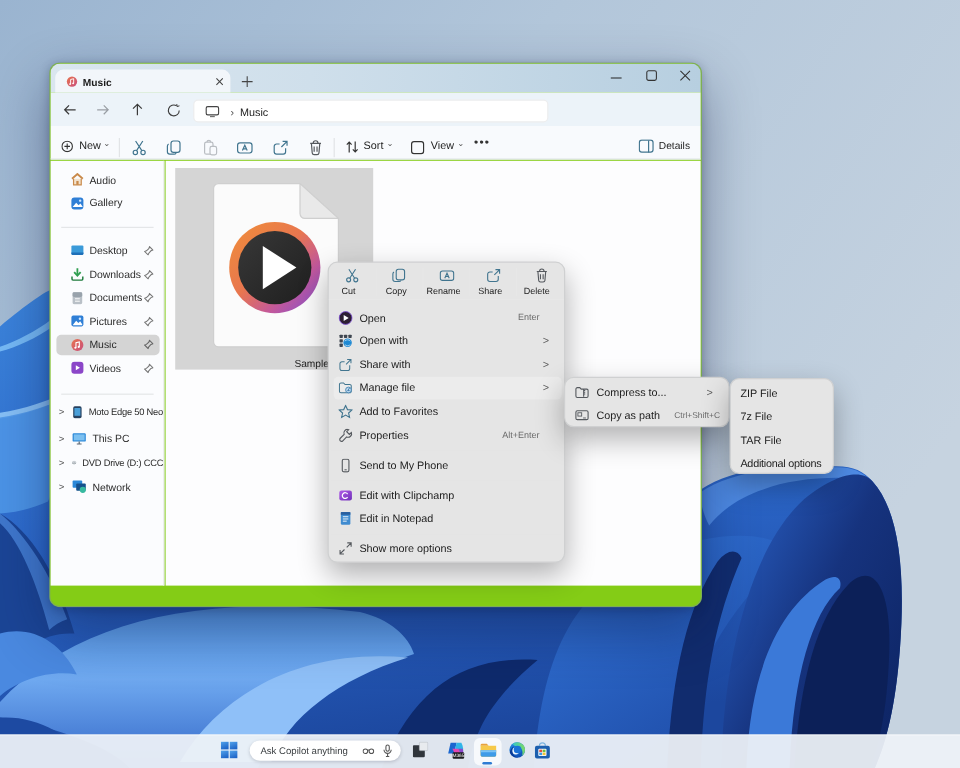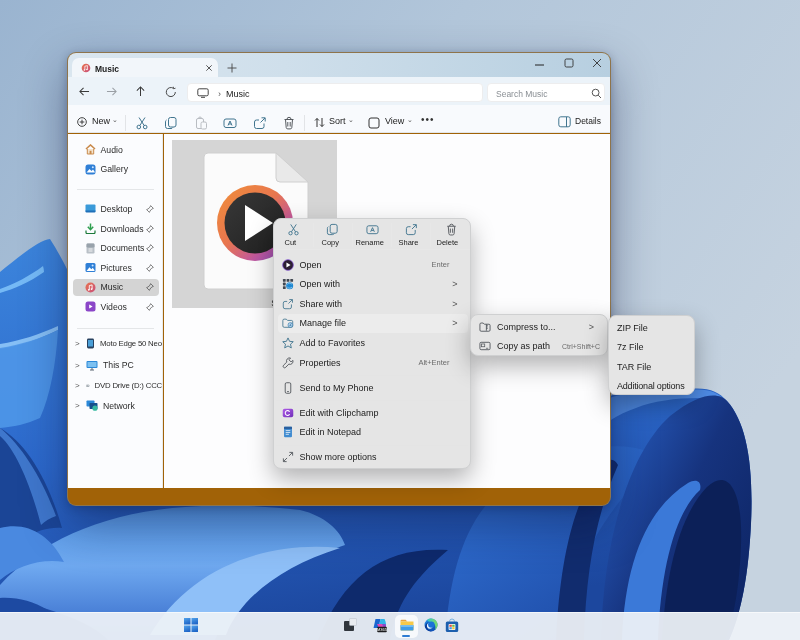--- a/index.html
+++ b/index.html
@@ -4,23 +4,23 @@
 <style>
   * { margin:0; padding:0; box-sizing:border-box; }
   html,body { width:800px; height:640px; overflow:hidden; }
   body { font-family:"Liberation Sans", sans-serif; }
   #screen { position:relative; width:800px; height:640px; overflow:hidden; }
   #wall { position:absolute; left:0; top:0; }
   .abs { position:absolute; }
 
   
   #win { position:absolute; left:41px; top:52px; width:544px; height:454px;
-         border-radius:9px; background:#a16207; overflow:hidden;
+         border-radius:9px; background:#84cc16; overflow:hidden;
          box-shadow:0 18px 45px rgba(10,20,60,.42), 0 2px 8px rgba(10,20,60,.25);
-         border:1px solid rgba(120,140,160,.45);margin-left:26px; }
+         border:1px solid rgba(120,140,160,.45); }
   #tabbar { position:absolute; left:0; top:0; width:100%; height:24px;
             background:linear-gradient(90deg,#dae6ef 0%,#cfdfeb 40%,#b7cfe0 100%); }
   #tab { position:absolute; left:4px; top:5px; width:146px; height:19px;
          background:#f2f6fa; border-radius:7px 7px 0 0; }
   #tabbar2 { position:absolute; left:0; top:24px; width:100%; height:28px; background:#ecf3f9; }
   #toolbar { position:absolute; left:0; top:52px; width:100%; height:28px;
              background:#f8fafd; border-bottom:1px solid #e2e6ea; }
   #sidebar { position:absolute; left:0; top:81px; width:95px; bottom:17px; overflow:hidden;
              background:#fbfcfe; border-right:1px solid #e8eaec; }
   #content { position:absolute; left:96px; top:81px; right:0; bottom:17px; background:#fdfdfe; }
@@ -163,27 +163,20 @@
       <path d="M9,0.8 L9.3,3 L11.4,2.4" stroke="#3a3a3a" stroke-width="0.9" fill="none"></path>
         </svg>
     <div class="abs" style="left:119px;top:6px;width:296px;height:19px;background:#fff;border:1px solid #ededee;border-radius:4px">
       <svg class="abs" style="left:9px;top:4px" width="12" height="10" viewBox="0 0 12 10">
         <rect x="0.8" y="0.8" width="10.4" height="7" rx="1.4" fill="none" stroke="#444" stroke-width="1"></rect>
         <path d="M4,9.3 L8,9.3" stroke="#444" stroke-width="1"></path>
           </svg>
       <span class="abs" style="left:30px;top:4.5px;color:#555;font-size:9px">›</span>
       <span class="abs" style="left:38px;top:4.5px;font-size:9px;color:#222">Music</span>
     </div>
-    <div class="abs" style="left:419px;top:6px;width:118px;height:19px;background:#fff;border:1px solid #ededee;border-radius:4px">
-      <span class="abs" style="left:8px;top:4.5px;font-size:8.5px;color:#8a8f94">Search Music</span>
-      <svg class="abs" style="left:103px;top:4px" width="11" height="11" viewBox="0 0 11 11">
-        <circle cx="4.6" cy="4.6" r="3.4" fill="none" stroke="#555" stroke-width="1"></circle>
-        <path d="M7.2,7.2 L10,10" stroke="#555" stroke-width="1"></path>
-          </svg>
-    </div>
   </div>
   <div id="toolbar">
     <svg class="abs" style="left:9px;top:12px" width="10" height="10" viewBox="0 0 12 12">
       <circle cx="6" cy="6" r="5.2" fill="none" stroke="#333" stroke-width="1.1"></circle>
       <path d="M6,3.2 L6,8.8 M3.2,6 L8.8,6" stroke="#333" stroke-width="1.1"></path>
         </svg>
     <span class="abs" style="left:24px;top:10.5px;font-size:9px;color:#222">New</span>
     <span class="abs" style="left:44px;top:10.5px;font-size:7px;color:#555">⌄</span>
     <div class="abs" style="left:57px;top:9.5px;width:1px;height:16px;background:#e2e4e7"></div>
 
@@ -593,20 +586,36 @@
           <linearGradient id="wg" x1="0" y1="0" x2="0.4" y2="1">
       <stop offset="0" stop-color="#53a4ec"></stop>
             <stop offset="1" stop-color="#1f66c8"></stop>
           </linearGradient>
         </defs>
     <rect x="0" y="0" width="6.5" height="6.5" fill="url(#wg)"></rect>
     <rect x="7.5" y="0" width="6.5" height="6.5" fill="url(#wg)"></rect>
     <rect x="0" y="7.5" width="6.5" height="6.5" fill="url(#wg)"></rect>
     <rect x="7.5" y="7.5" width="6.5" height="6.5" fill="url(#wg)"></rect>
       </svg>
+  <div class="abs" style="left:208px;top:3.5px;width:126px;height:17.5px;background:#fff;border-radius:9px;box-shadow:0 1px 3px rgba(0,0,30,.18)">
+    <span class="abs" style="left:9px;top:4.5px;font-size:8px;color:#3c4043">Ask Copilot anything</span>
+    <svg class="abs" style="left:94px;top:4.5px" width="10" height="8" viewBox="0 0 10 8">
+      <g fill="none" stroke="#555" stroke-width="0.9">
+      <circle cx="2.5" cy="5" r="1.9"></circle>
+            <circle cx="7.5" cy="5" r="1.9"></circle>
+      <path d="M4.4,4.2 a1.2,1.2 0 0 1 1.2,0"></path>
+          </g>
+        </svg>
+    <svg class="abs" style="left:111px;top:3px" width="8" height="11" viewBox="0 0 8 11">
+      <g fill="none" stroke="#555" stroke-width="0.9">
+      <rect x="2.6" y="0.8" width="2.8" height="5.2" rx="1.4"></rect>
+      <path d="M1,4.8 a3,3 0 0 0 6,0 M4,8.2 v2 M2.6,10.4 h2.8"></path>
+          </g>
+        </svg>
+  </div>
   <svg class="tico" style="left:344px" width="13" height="14" viewBox="0 0 13 14">
     <rect x="0" y="3" width="10" height="10" rx="1" fill="#30353c"></rect>
     <rect x="5.5" y="0.5" width="7" height="7" rx="0.8" fill="#e8ebef" stroke="#b9bec6" stroke-width="0.5"></rect>
       </svg>
   <svg class="tico" style="left:373px" width="15" height="15" viewBox="0 0 15 15">
     <path d="M2.5,1 L7.5,1 L5.5,10 L0.5,10 Z" fill="#1a66d0"></path>
     <path d="M7.5,1 L11.5,1 C13,4 13.5,7 12.5,10 L5.5,10 Z" fill="#31b4e8"></path>
     <path d="M4,6 L9,6 L12,12 L7,12 Z" fill="#e246b4"></path>
     <path d="M9,6 L12.5,6 C13.5,8 13,10.5 12,12 L12,12 Z" fill="#8b46c8"></path>
     <rect x="4.2" y="8.8" width="9.6" height="5.4" rx="1" fill="#1c1c1e"></rect>

